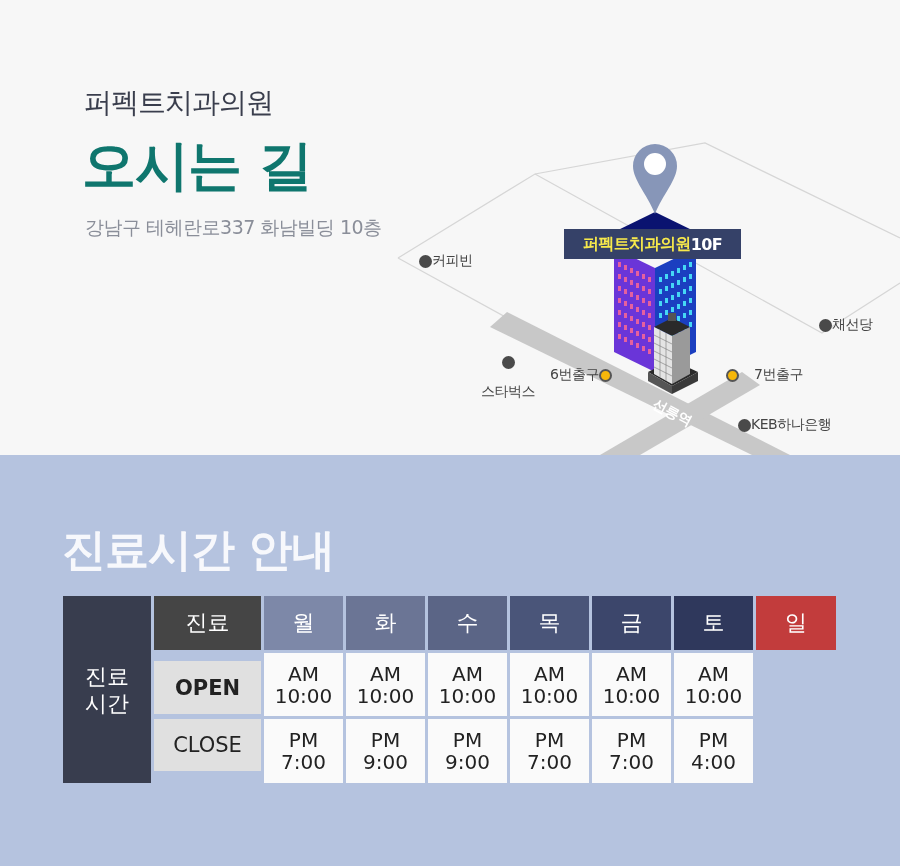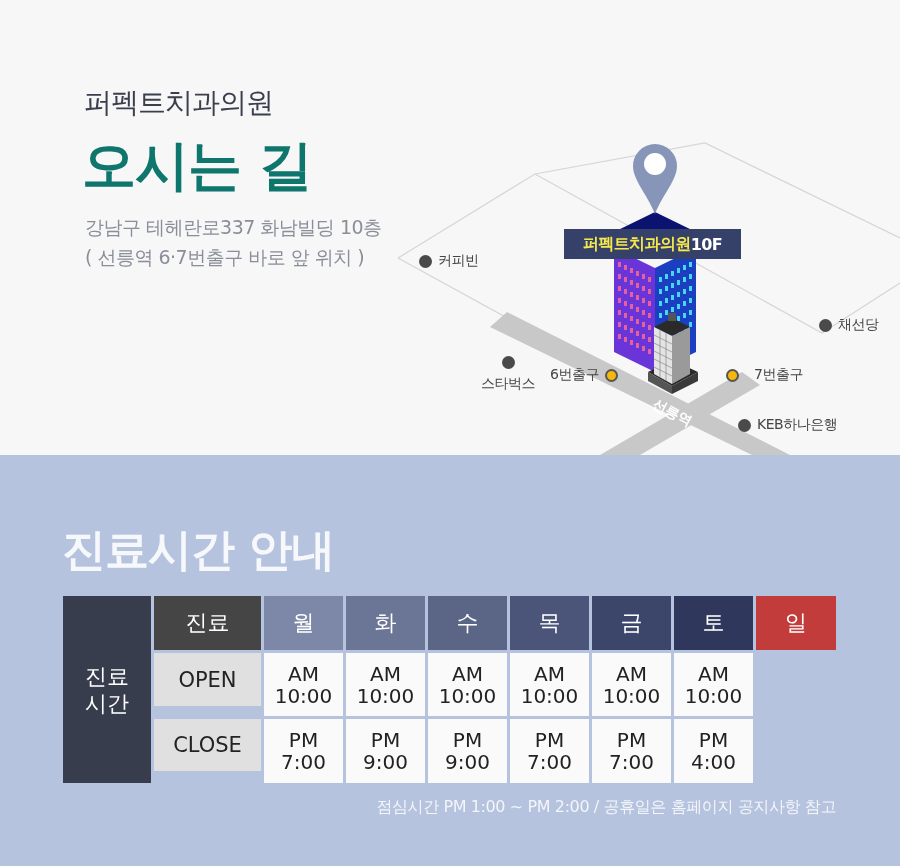--- a/index.html
+++ b/index.html
@@ -7,24 +7,24 @@
   body { font-family: "DejaVu Sans", "Liberation Sans", sans-serif; background: #f8f8f8; position: relative; }
 
   
   .top { position: absolute; left: 0; top: 0; width: 900px; height: 455px; background: #f7f7f7; overflow: hidden; }
   .clinic-name { position: absolute; left: 84px; top: 84px; font-size: 28px; color: #3a3e4d; letter-spacing: -1px; }
   .page-title { position: absolute; left: 82px; top: 122px; font-size: 54px; font-weight: bold; color: #0f766e; letter-spacing: -1px; margin-top: 8px; }
   .addr { position: absolute; left: 85px; top: 212px; font-size: 19px; color: #8a8e99; letter-spacing: -0.5px; line-height: 30px; }
 
   .map-svg { position: absolute; left: 0; top: 0; }
 
-  .poi { position: absolute; font-size: 14px; color: #444; display: flex; align-items: center; gap: 6px; white-space: nowrap; letter-spacing: -0.5px; }
+  .poi { position: absolute; font-size: 14px; color: #444; display: flex; align-items: center; gap: 0; white-space: nowrap; letter-spacing: -0.5px; }
   .dot { width: 13px; height: 13px; border-radius: 50%; background: #4a4a4a; display: inline-block; }
   .ydot { width: 13px; height: 13px; border-radius: 50%; background: #f6b70a; border: 2px solid #555; display: inline-block; }
-  .poi-col { position: absolute; font-size: 14px; color: #444; display: flex; flex-direction: column; align-items: center; gap: 6px; letter-spacing: -0.5px; }
+  .poi-col { position: absolute; font-size: 14px; color: #444; display: flex; flex-direction: column; align-items: center; gap: 14px; letter-spacing: -0.5px; }
 
   .bldg-label { position: absolute; left: 564px; top: 229px; width: 177px; height: 30px; background: #354168; color: #fff; font-size: 16px; font-weight: bold; display: flex; align-items: center; justify-content: center; letter-spacing: -0.6px; }
   .bldg-label .hl { color: #f7e94b; }
 
   
   .bottom { position: absolute; left: 0; top: 455px; width: 900px; height: 411px; background: #b5c3df; }
   .hours-title { position: absolute; left: 62px; top: 66px; font-size: 44px; font-weight: bold; color: #f7f8fc; letter-spacing: -1px; }
 
   .tbl { position: absolute; left: 63px; top: 141px; width: 773px; height: 187px; }
   .cell { position: absolute; display: flex; align-items: center; justify-content: center; text-align: center; }
@@ -167,21 +167,20 @@
     <g>
       <path d="M655,144 a22,22 0 0 1 22,22 c0,14 -14,28 -22,48 c-8,-20 -22,-34 -22,-48 a22,22 0 0 1 22,-22 z" fill="#8796b8"></path>
       <circle cx="655" cy="164" r="11" fill="#ffffff"></circle>
     </g>
   </svg>
 
   <div class="clinic-name">퍼펙트치과의원</div>
   <div class="page-title">오시는 길</div>
   <div class="addr">
     <div>강남구 테헤란로337 화남빌딩 10층</div>
-    <div>( 선릉역 6·7번출구 바로 앞 위치 )</div>
   </div>
 
   <div class="bldg-label">
     <span class="hl">퍼펙트치과의원</span>
       <span>10F</span>
   </div>
 
   <div class="poi" style="left:419px;top:252px;">
     <span class="dot"></span>
     <span>커피빈</span>
@@ -219,21 +218,21 @@
 
     <div class="cell hdr" style="left:91px;width:107px;background:#454545;">진료</div>
     <div class="cell hdr" style="left:201px;width:79px;background:#7d88a8;">월</div>
     <div class="cell hdr" style="left:283px;width:79px;background:#6b7595;">화</div>
     <div class="cell hdr" style="left:365px;width:79px;background:#5b6586;">수</div>
     <div class="cell hdr" style="left:447px;width:79px;background:#4a5579;">목</div>
     <div class="cell hdr" style="left:529px;width:79px;background:#3c466b;">금</div>
     <div class="cell hdr" style="left:611px;width:79px;background:#2f385c;">토</div>
     <div class="cell hdr" style="left:693px;width:80px;background:#c23c3c;">일</div>
 
-    <div class="cell rowlab" style="top:57px;height:53px;">OPEN</div>
+    <div class="cell rowlab" style="top:65px;height:53px;font-weight:bold;">OPEN</div>
     <div class="cell val" style="left:201px;top:57px;width:79px;height:63px;">
         <span>AM</span>
         <span>10:00</span>
       </div>
     <div class="cell val" style="left:283px;top:57px;width:79px;height:63px;">
         <span>AM</span>
         <span>10:00</span>
       </div>
     <div class="cell val" style="left:365px;top:57px;width:79px;height:63px;">
         <span>AM</span>
@@ -273,14 +272,13 @@
         <span>PM</span>
         <span>7:00</span>
       </div>
     <div class="cell val" style="left:611px;top:123px;width:79px;height:64px;">
         <span>PM</span>
         <span>4:00</span>
       </div>
 
   </div>
 
-  <div class="note">점심시간  PM 1:00 ~ PM 2:00 / 공휴일은 홈페이지 공지사항 참고</div>
 </section>
 
 </body></html>

